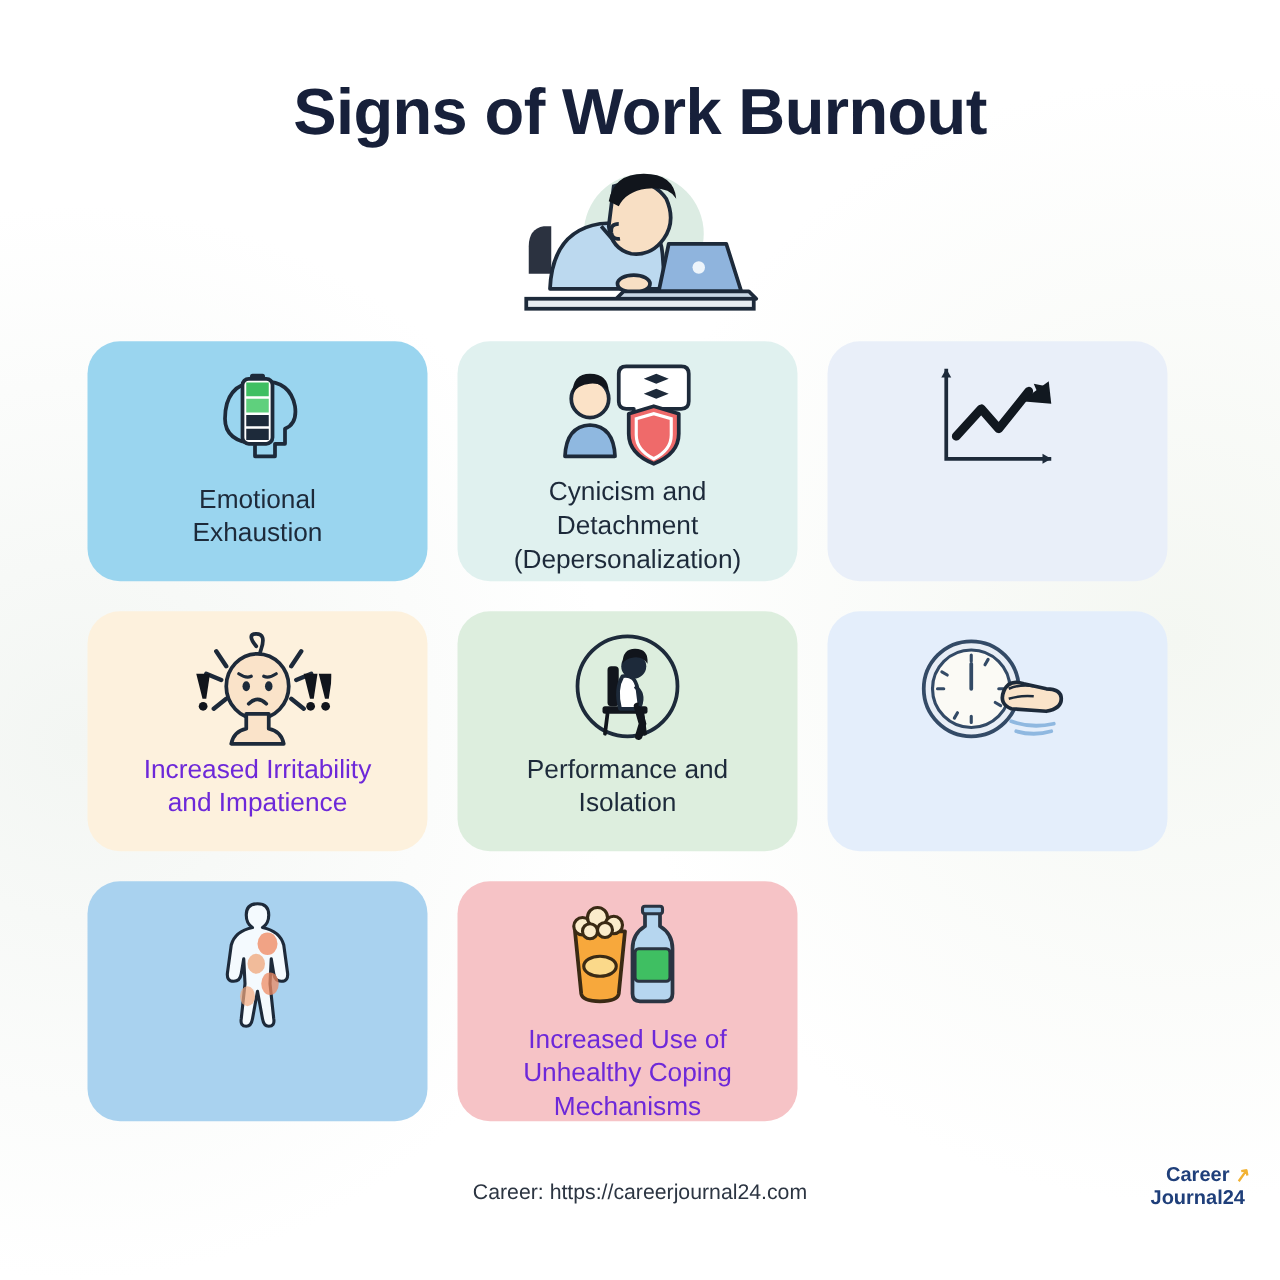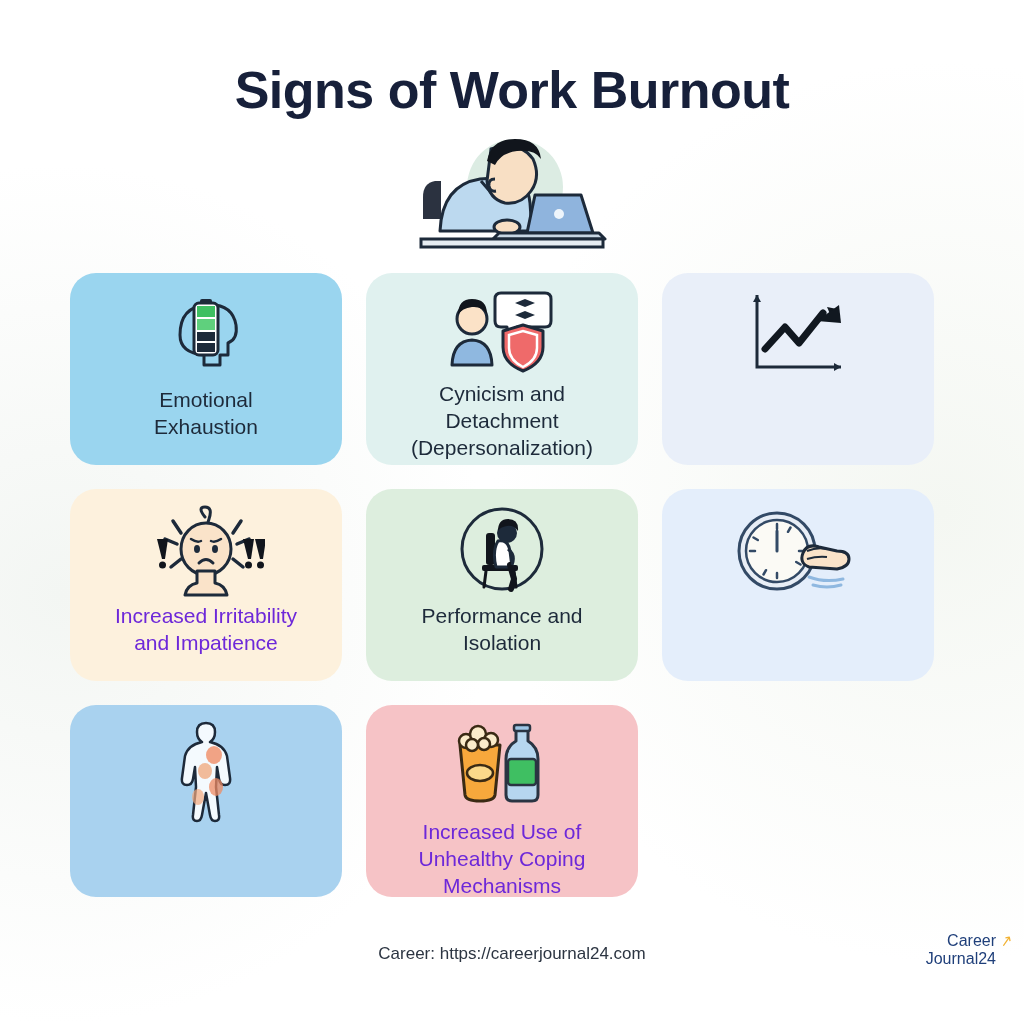--- a/index.html
+++ b/index.html
@@ -103,24 +103,24 @@
     top: 14px;
     text-align: center;
     font-size: 17px;
     color: #2c3542;
   }
 
   .logo {
     position: absolute;
     right: 28px;
     top: 2px;
-    text-align: right;
+    text-align: center;
     line-height: 1.12;
     font-size: 16px;
-    font-weight: 400;
+    font-weight: 700;
     color: #1f3f7a;
   }
   .logo .l1 { position: relative; display: inline-block; }
   .logo .arrow {
     position: absolute;
     right: -17px;
     top: 1px;
     color: #f2b233;
     font-size: 15px;
     transform: rotate(-10deg);

